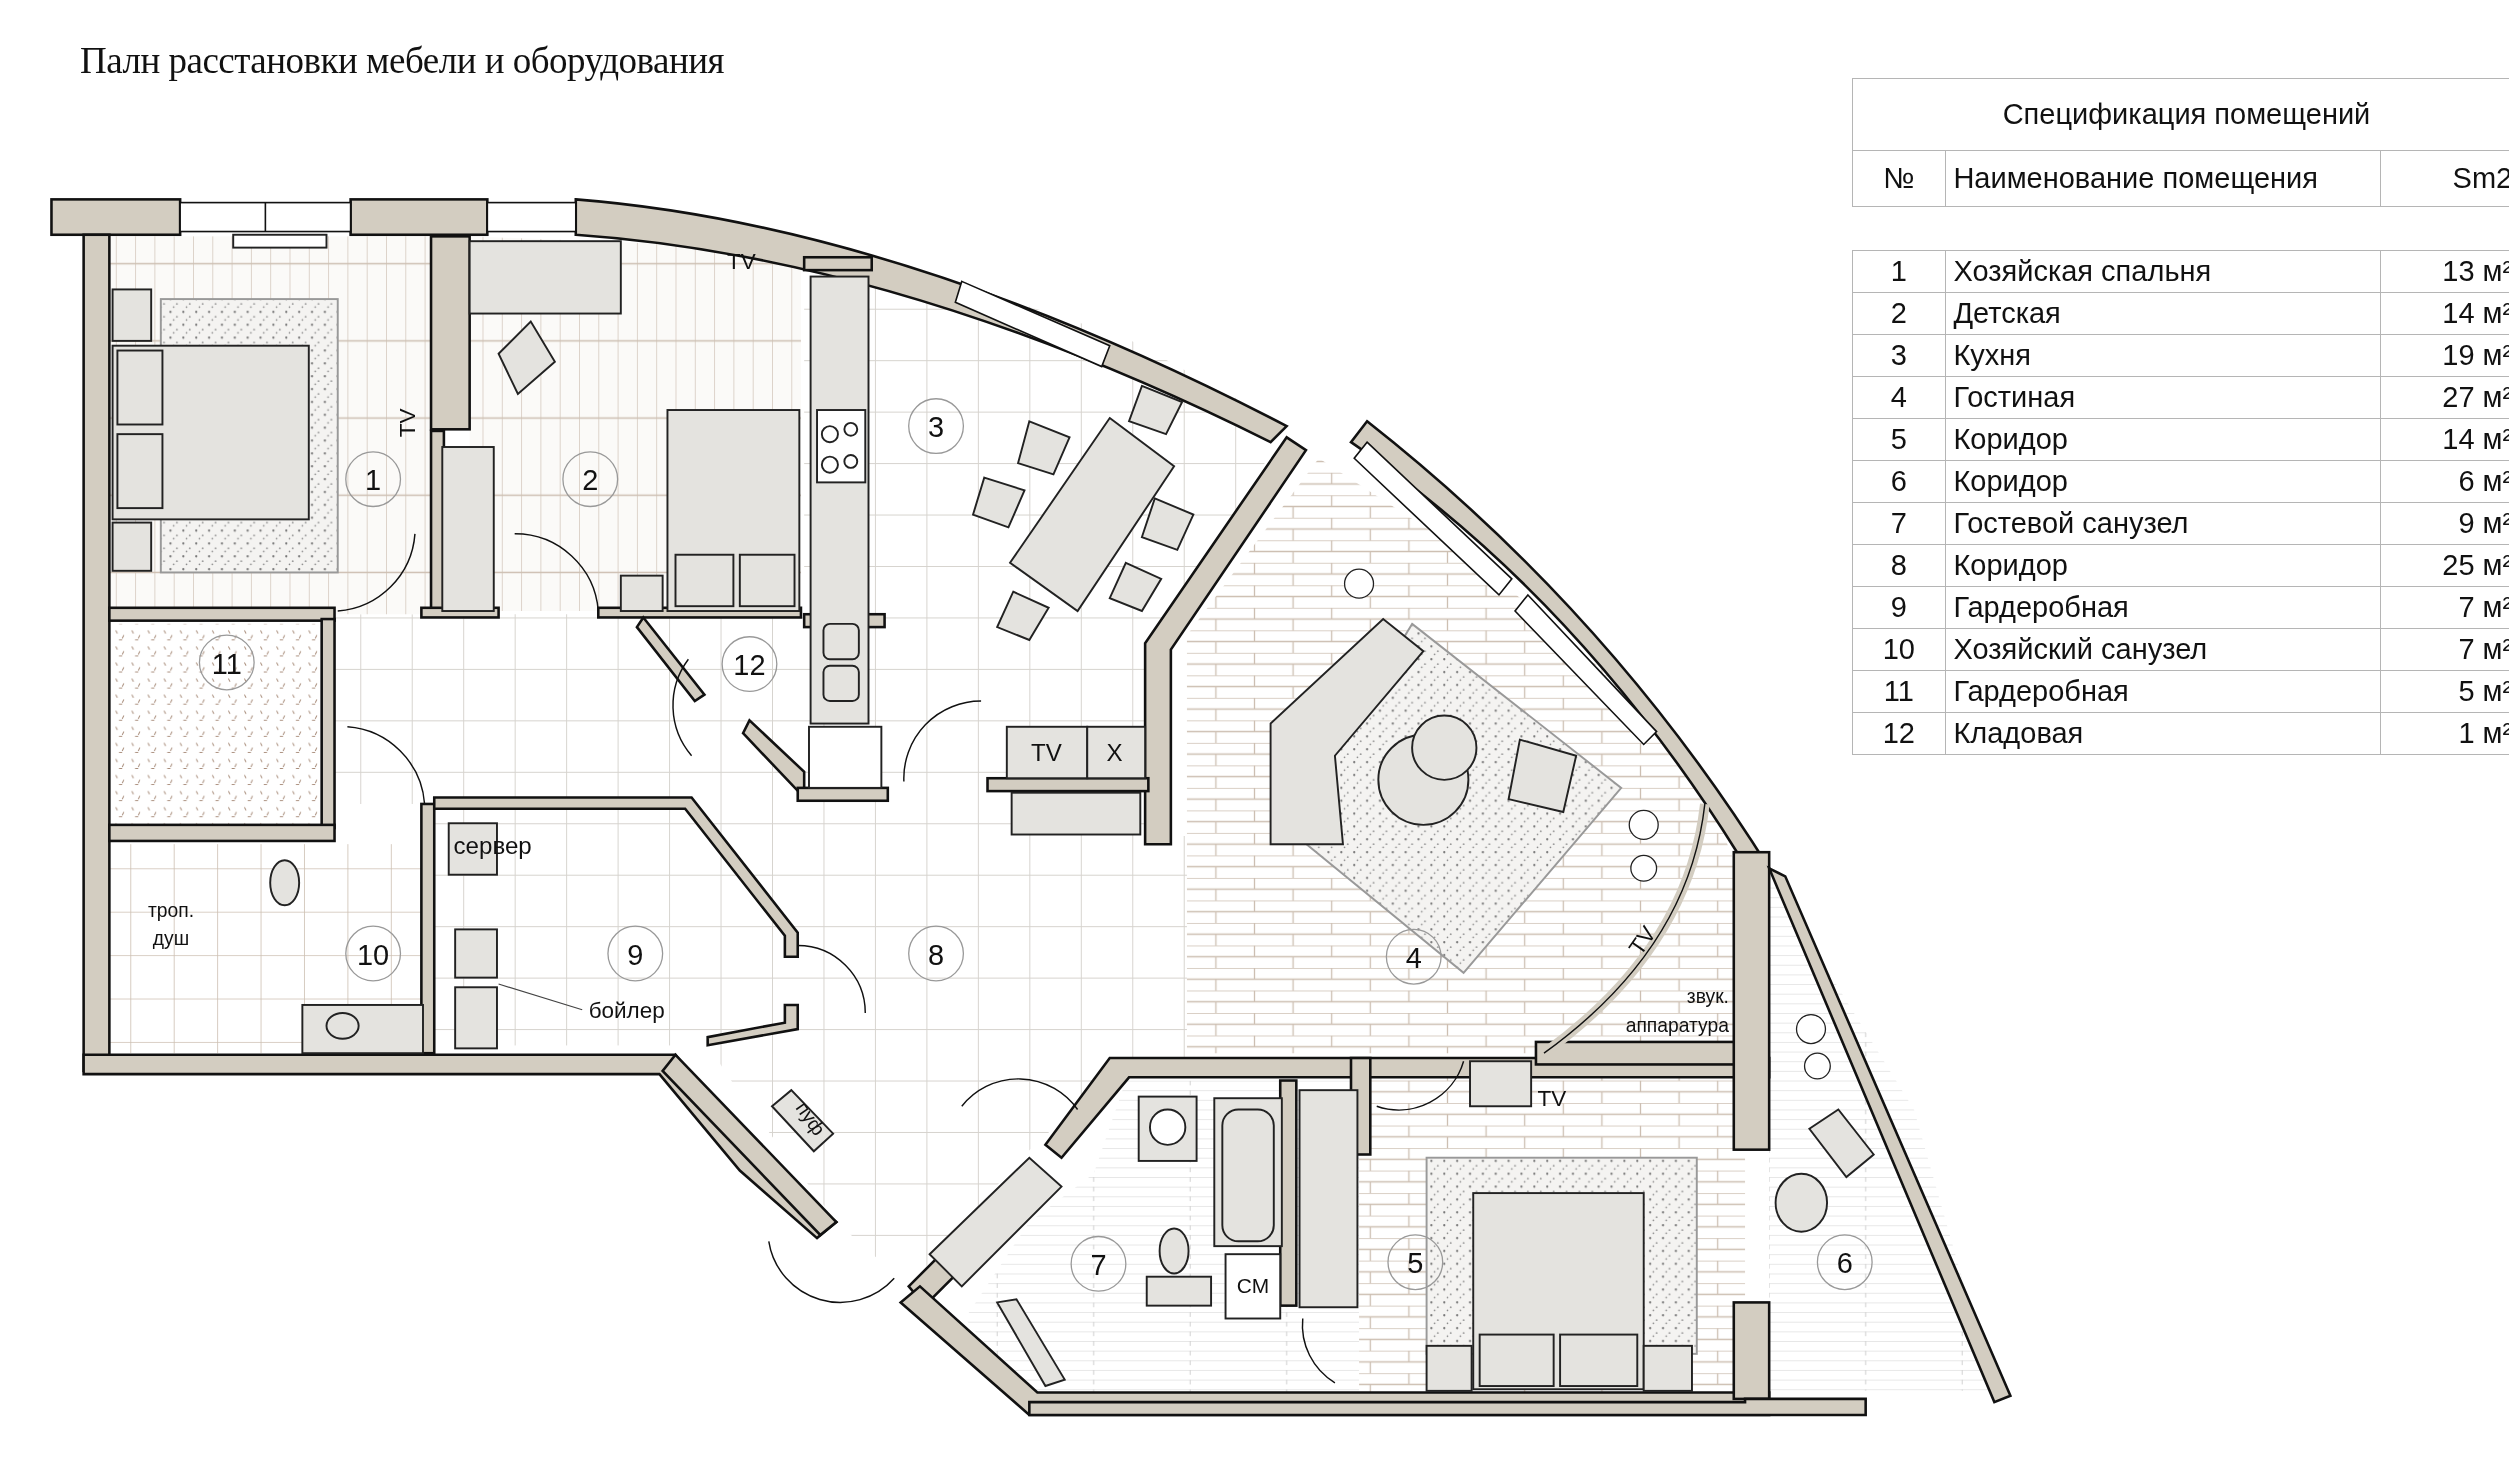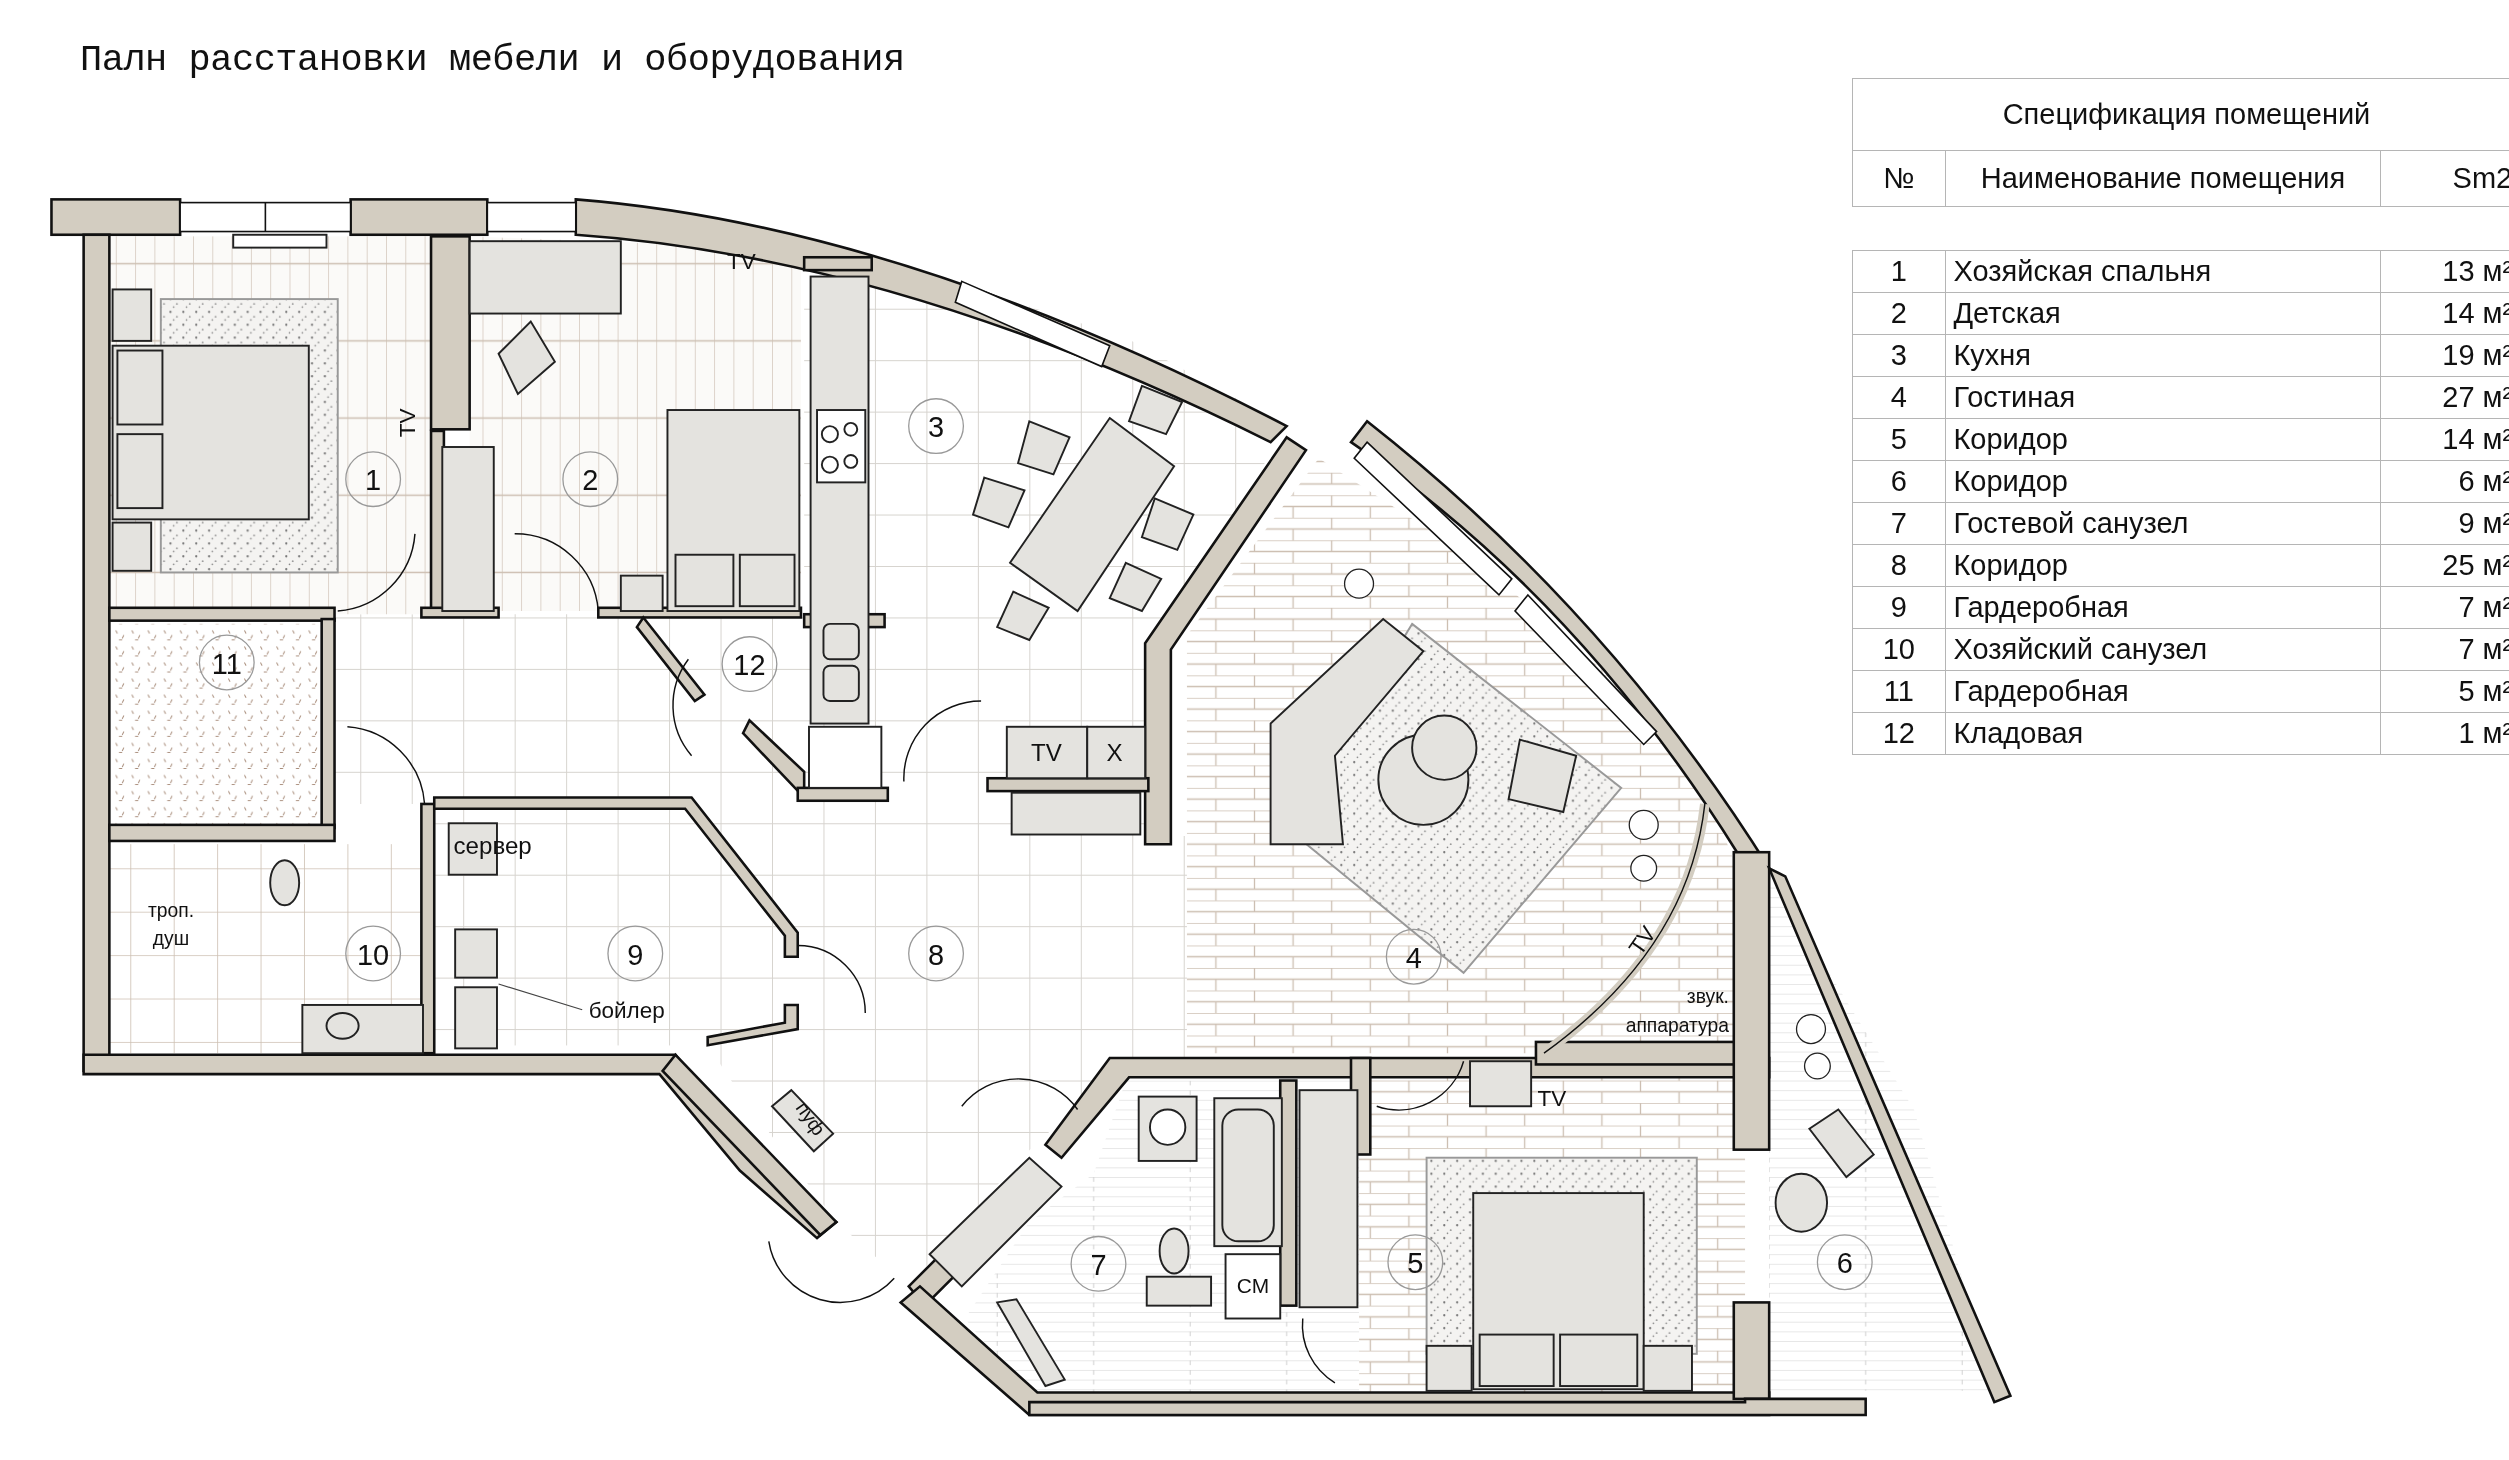--- a/index.html
+++ b/index.html
@@ -1,19 +1,19 @@
 <!DOCTYPE html>
 <html><head>
 <meta charset="utf-8">
 <style>
   html, body { margin:0; padding:0; background:#ffffff; }
   body { width:2509px; height:1460px; position:relative; overflow:hidden;
          font-family:"Liberation Sans", sans-serif; color:#111; }
   .title { position:absolute; left:80px; top:39px; font-size:37px;
-           font-family:Liberation Mono, monospace; letter-spacing:-0.5px; color:#111; }
+           font-family:Liberation Serif, serif; letter-spacing:-0.5px; color:#111; }
   .plan { position:absolute; left:0; top:0; width:2509px; height:1460px; }
   .spec { position:absolute; left:1852px; top:78px; width:669px; }
   .spec table { border-collapse:collapse; width:100%; font-size:29px; }
   .spec td { border:1.5px solid #b5b5b5; height:41px; padding:0 7.8px; }
   .spec .cap { height:71px; text-align:center; font-size:29px; }
   .spec .hdr td { height:55px; }
   .spec .c-no { width:76px; text-align:center; }
   .spec .c-area { width:123px; text-align:right; }
   .spec .rows { margin-top:43px; }
   svg text { font-family:"Liberation Sans", sans-serif; }
@@ -295,21 +295,21 @@
 </svg>
 
 <div class="spec">
   <table>
     <tbody>
         <tr>
           <td class="cap" colspan="3">Спецификация помещений</td>
         </tr>
     <tr class="hdr">
       <td class="c-no">№</td>
-      <td style="text-align:center">Наименование помещения</td>
+      <td style="text-align:left">Наименование помещения</td>
       <td class="c-area">Sm2</td>
     </tr>
   </tbody>
     </table>
   <table class="rows" style="margin-top:43px">
     <tbody>
         <tr>
           <td class="c-no">1</td>
           <td>Хозяйская спальня</td>
           <td class="c-area">13 м²</td>

